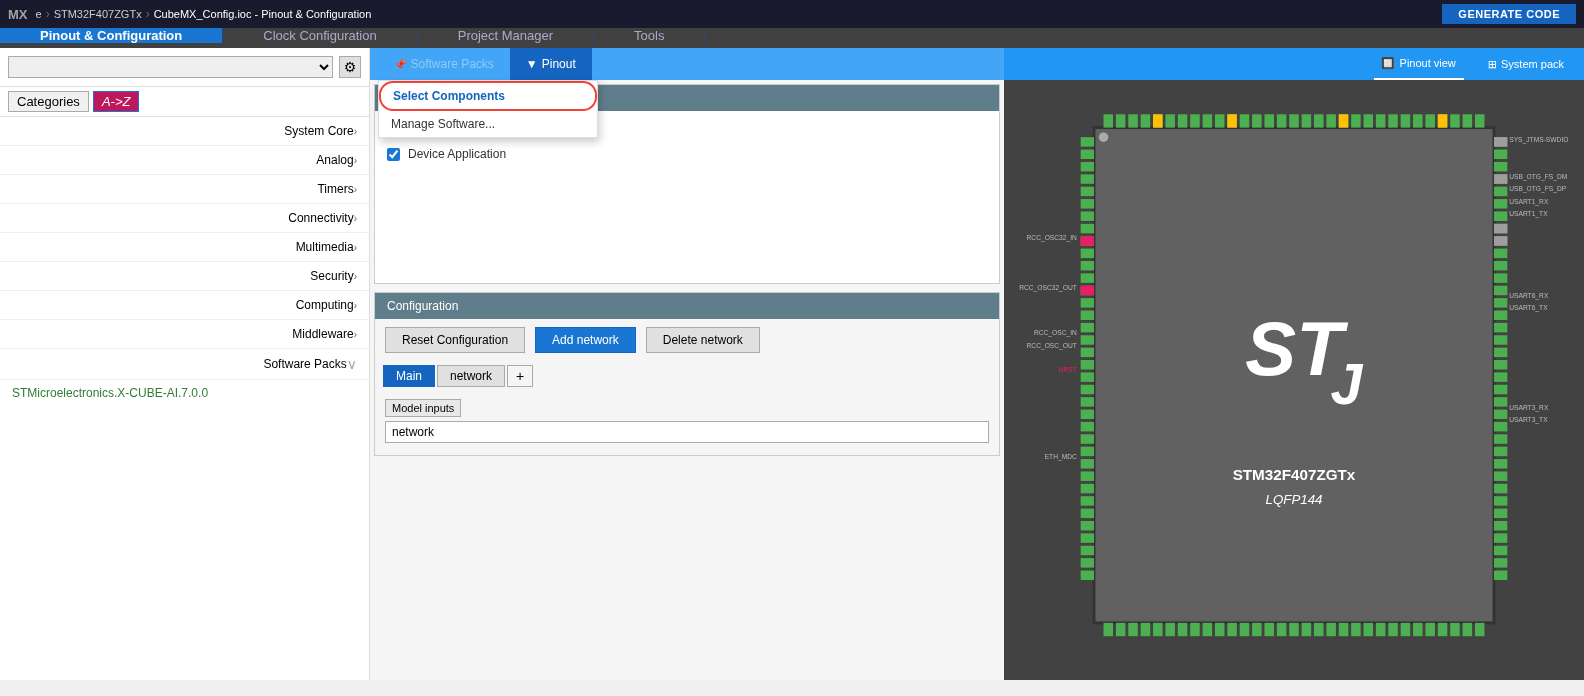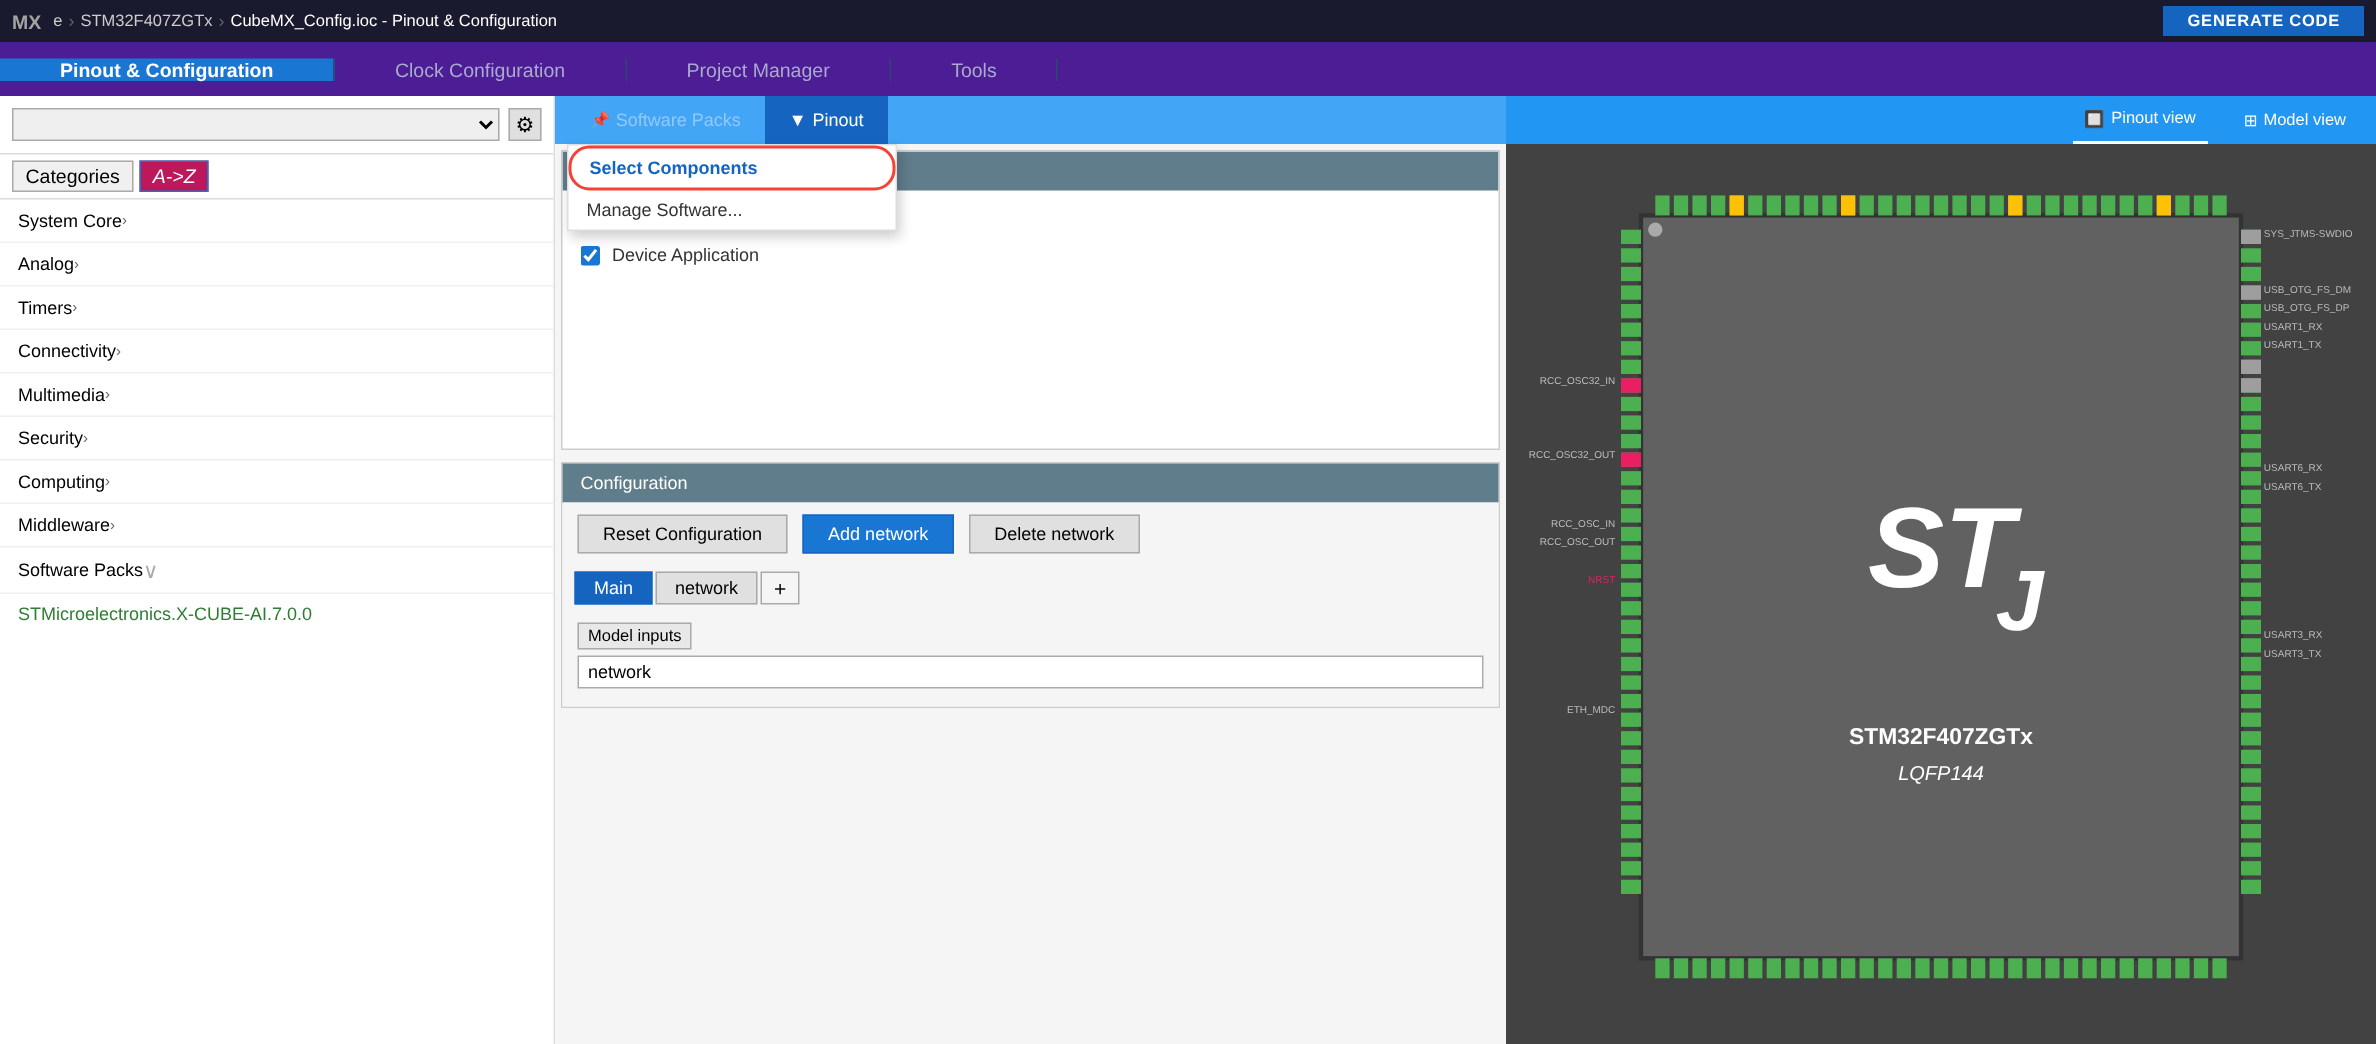--- a/index.html
+++ b/index.html
@@ -26,24 +26,24 @@
       border: none;
       padding: 4px 16px;
       font-size: 11px;
       font-weight: bold;
       cursor: pointer;
       letter-spacing: 0.5px;
     }
 
     
     .main-tabs {
-      background: #4c1d95;
-      height: 36px;
-      display: flex;
-      align-items: center;
+      background: #404040;
+      height: 20px;
+      display: flex;
+      align-items: flex-start;
     }
     .main-tab {
       padding: 0 40px;
       display: flex;
       align-items: center;
       color: #aac;
       font-size: 13px;
       cursor: pointer;
       border-right: 1px solid #2a4a6c;
     }
@@ -96,21 +96,21 @@
       border: 1px solid #aaa;
       background: #f0f0f0;
       font-size: 13px;
       cursor: pointer;
     }
     .filter-btn.active { background: #be185d; color: white; border-color: #1976d2; font-style: italic; }
     .sidebar-items { flex: 1; overflow-y: auto; }
     .sidebar-item {
       display: flex;
       align-items: center;
-      justify-content: flex-start;
+      justify-content: flex-end;
       padding: 7px 12px;
       border-bottom: 1px solid #f0f0f0;
       cursor: pointer;
       font-size: 12px;
     }
     .sidebar-item .chevron { color: #666; font-size: 10px; }
     .sidebar-item-expand { color: #aaa; font-size: 14px; }
     .sidebar-pack-item {
       padding: 6px 12px;
       color: #2e7d32;
@@ -438,21 +438,21 @@
   </div>
 
   <div class="chip-panel">
     <div class="chip-view-tabs">
       <div class="chip-view-tab active">
         <span>🔲</span>
         <span>Pinout view</span>
       </div>
       <div class="chip-view-tab">
         <span>⊞</span>
-        <span>Model view</span>
+        <span>System pack</span>
       </div>
     </div>
     <div class="chip-container">
       
       <svg width="100%" height="100%" viewBox="0 0 580 630">
 
         <rect width="580" height="630" fill="#424242"></rect>
 
         <rect x="80" y="50" width="420" height="520" fill="#616161" stroke="#333" stroke-width="3"></rect>
 

